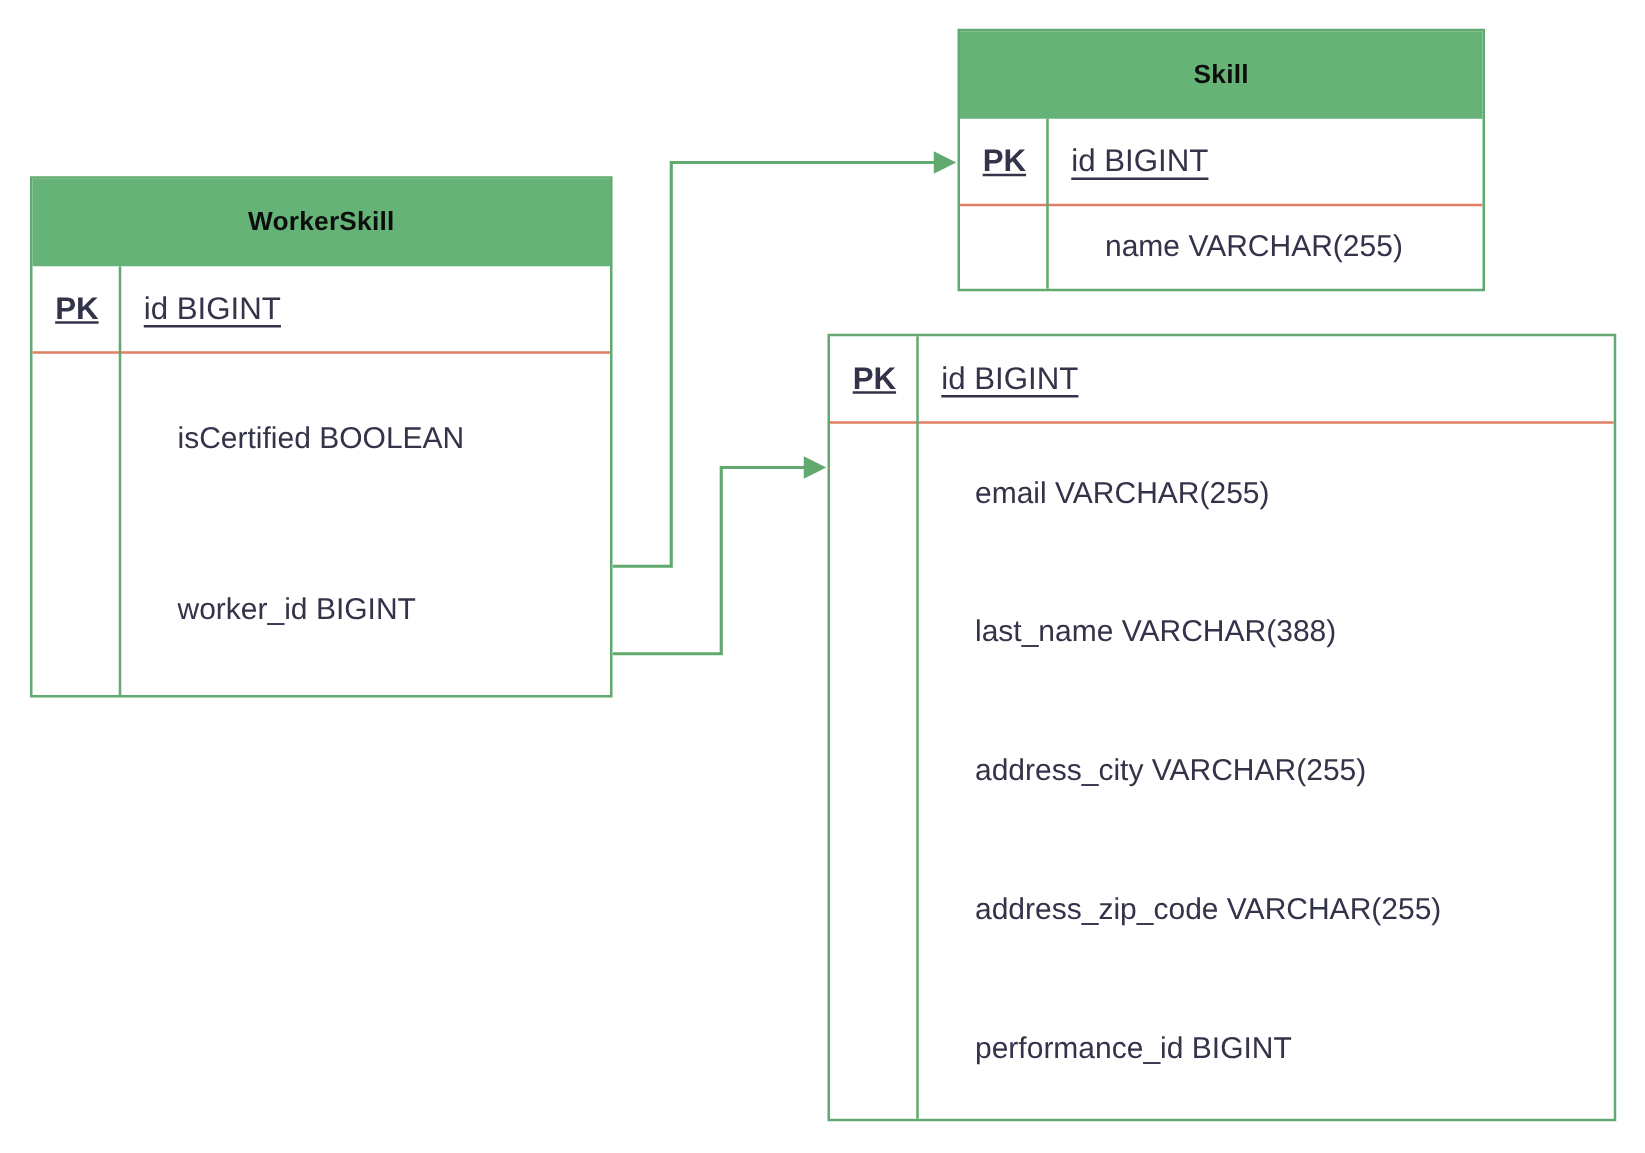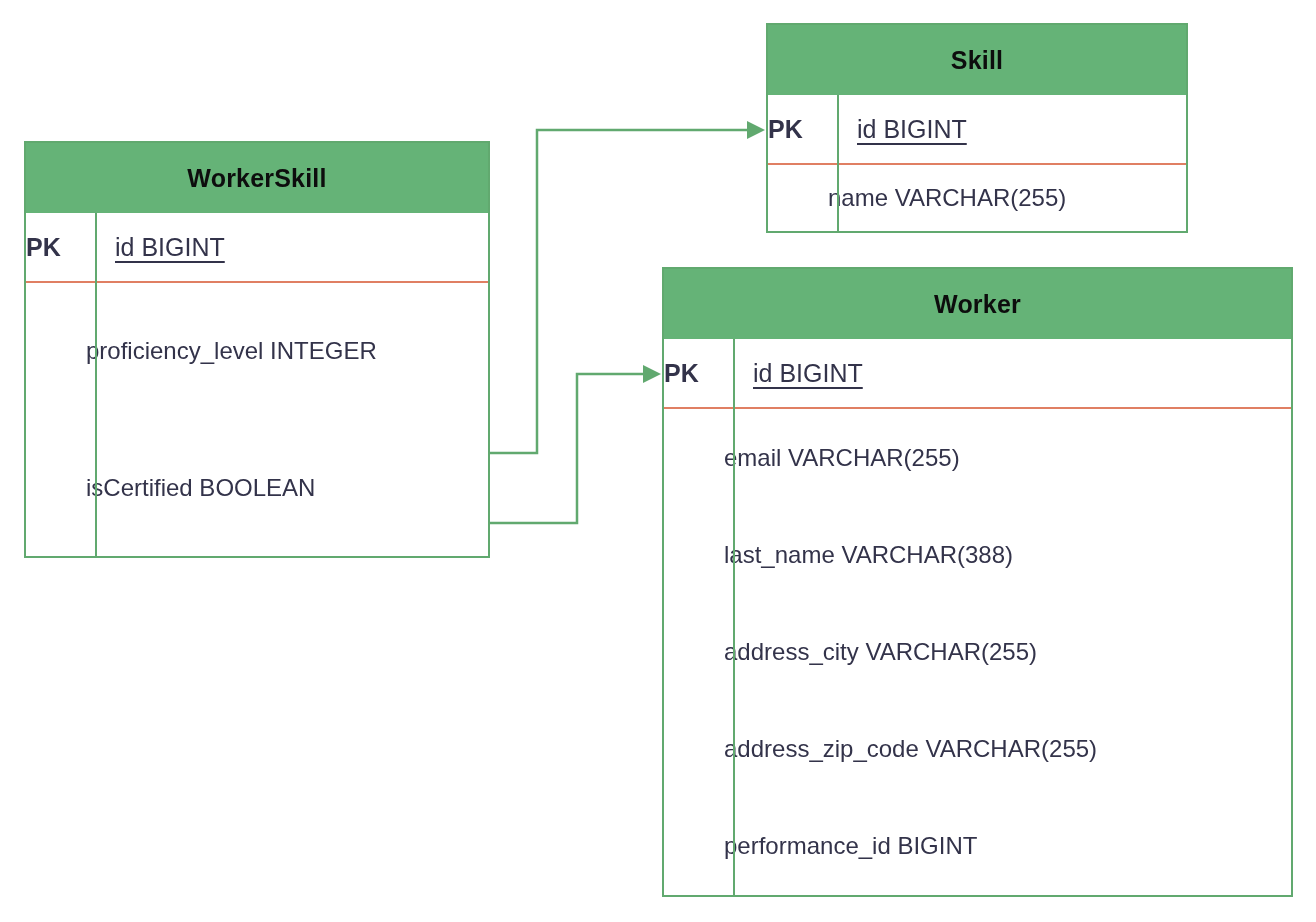--- a/index.html
+++ b/index.html
@@ -26,21 +26,21 @@
     flex-direction: column;
   }
   .t-workerskill { left: 24px;  top: 141px; width: 466px; height: 417px; }
   .t-skill       { left: 766px; top: 23px;  width: 422px; height: 210px; }
   .t-worker      { left: 662px; top: 267px; width: 631px; height: 630px; }
 
   .t-header {
     flex: 0 0 70px;
     background: var(--green-fill);
     display: flex; align-items: center; justify-content: center;
-    font-weight: bold; font-size: 25px;
+    font-weight: bold; font-size: 21px;
     color: var(--header-ink);
     letter-spacing: 0.2px;
   }
   .t-body {
     flex: 1;
     position: relative;
     display: flex; flex-direction: column;
   }
   .pk-sep {
     position: absolute;
@@ -53,32 +53,34 @@
     display: flex; align-items: center;
     color: var(--ink);
     font-size: 24px;
   }
   .pk-row {
     flex: 0 0 70px;
     border-bottom: 2px solid var(--orange);
   }
   .pk-cell {
     flex: 0 0 71px;
+    text-align: center;
     font-weight: bold;
     font-size: 25px;
+    text-decoration: underline;
   }
   .pk-field {
     padding-left: 18px;
     font-weight: normal;
     font-size: 25px;
     text-decoration: underline;
     text-decoration-thickness: 2px;
     text-underline-offset: 5px;
   }
-  .field { padding-left: 60px; }
+  .field { padding-left: 116px; }
 
   svg.connectors {
     position: absolute; left: 0; top: 0;
     width: 1316px; height: 922px;
     pointer-events: none;
   }
   svg.connectors polyline {
     fill: none;
     stroke: var(--green-border);
     stroke-width: 2.5;
@@ -103,44 +105,43 @@
 
   <div class="er-table t-workerskill">
     <div class="t-header">WorkerSkill</div>
     <div class="t-body">
       <div class="pk-sep"></div>
       <div class="row pk-row">
         <span class="pk-cell">PK</span>
         <span class="pk-field">id BIGINT</span>
       </div>
       <div class="row">
-          <span class="field">proficiency_level INTEGER</span>
+          <span class="field">isCertified BOOLEAN</span>
         </div>
       <div class="row">
-          <span class="field">isCertified BOOLEAN</span>
+          <span class="field">worker_id BIGINT</span>
         </div>
     </div>
   </div>
 
   <div class="er-table t-skill">
     <div class="t-header">Skill</div>
     <div class="t-body">
       <div class="pk-sep"></div>
       <div class="row pk-row">
         <span class="pk-cell">PK</span>
         <span class="pk-field">id BIGINT</span>
       </div>
       <div class="row">
           <span class="field">name VARCHAR(255)</span>
         </div>
     </div>
   </div>
 
   <div class="er-table t-worker">
-    <div class="t-header">Worker</div>
     <div class="t-body">
       <div class="pk-sep"></div>
       <div class="row pk-row">
         <span class="pk-cell">PK</span>
         <span class="pk-field">id BIGINT</span>
       </div>
       <div class="row">
           <span class="field">email VARCHAR(255)</span>
         </div>
       <div class="row">

